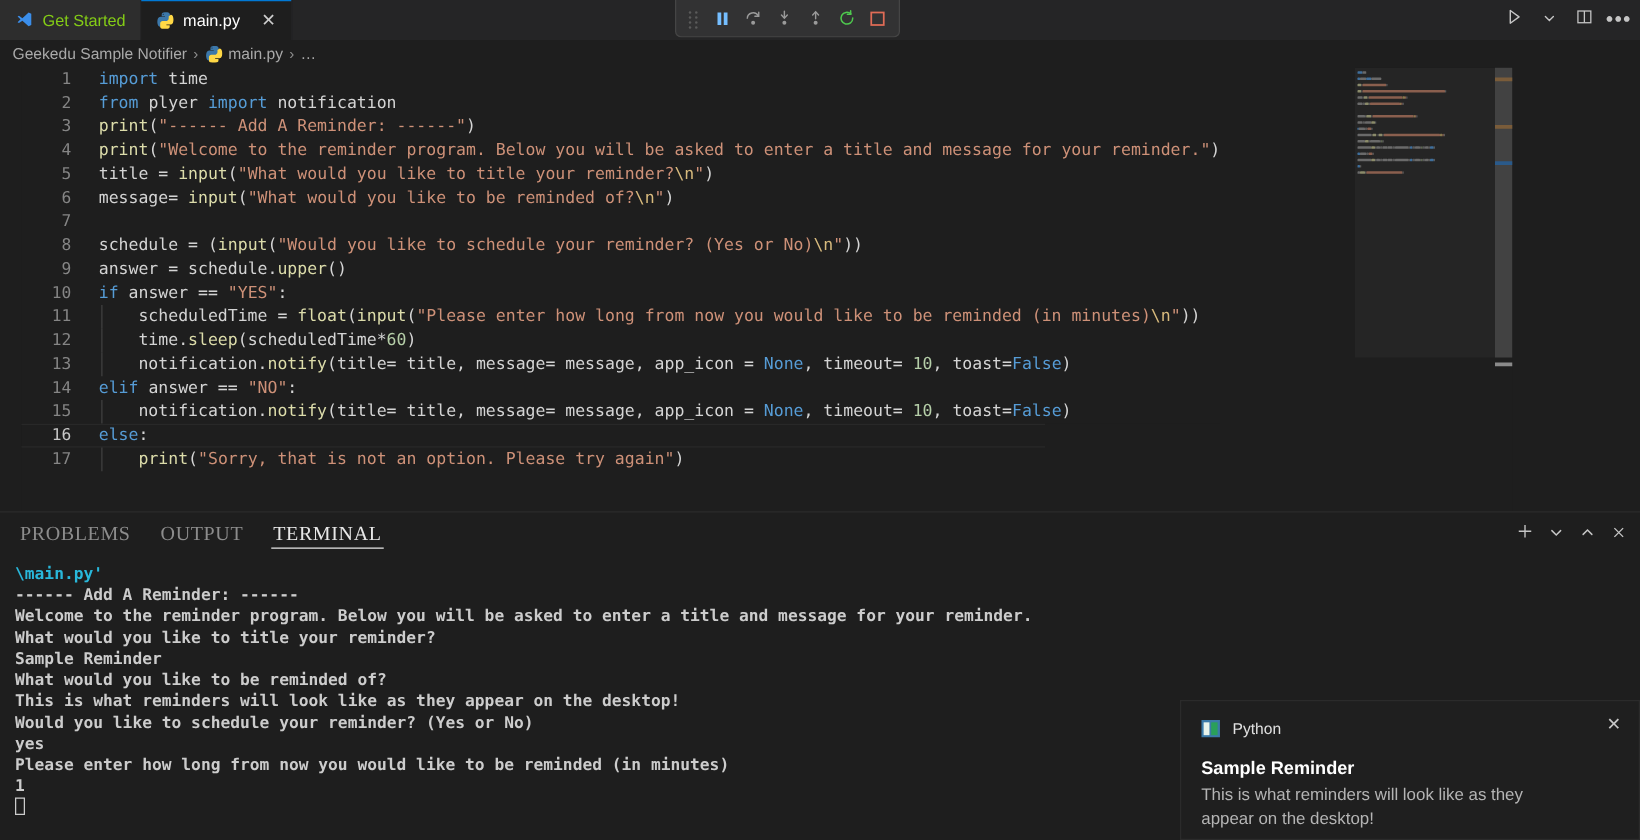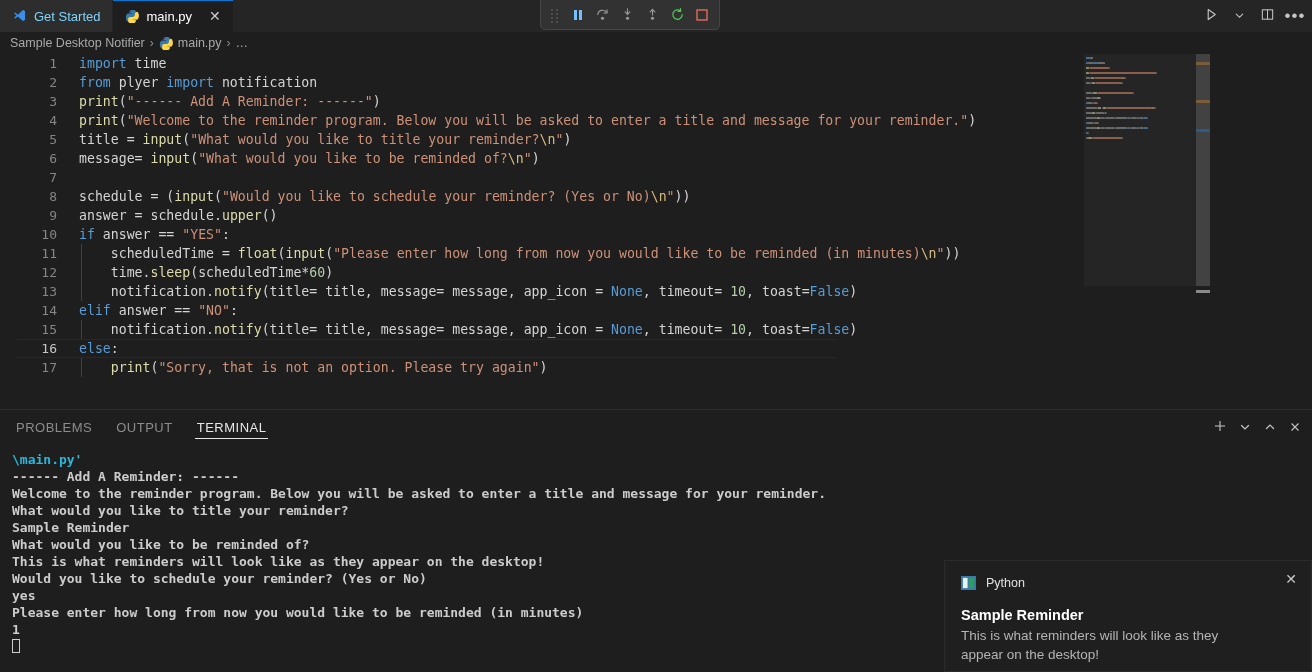--- a/index.html
+++ b/index.html
@@ -14,21 +14,21 @@
 
   
   .tabbar {
     position: absolute; top: 0; left: 0; width: 1312px; height: 32px;
     background: #252526;
     display: flex; align-items: stretch;
   }
   .tab {
     display: flex; align-items: center; gap: 7px;
     padding: 0 12px; height: 32px;
-    font-size: 13px; color: #7dd3fc;
+    font-size: 13px; color: #84cc16;
     background: #2d2d2d;
     border-right: 1px solid #252526;
     position: relative;
     white-space: nowrap;
   }
   .tab.active {
     background: #1e1e1e; color: #ffffff;
   }
   .tab.active::before {
     content: ""; position: absolute; top: 0; left: 0; right: 0; height: 1px;
@@ -149,24 +149,24 @@
   .panel {
     position: absolute; top: 409px; left: 0; width: 1312px; height: 263px;
     background: #1e1e1e;
     border-top: 1px solid #2b2b2b;
   }
   .panel-header {
     position: relative; height: 35px; display: flex; align-items: center;
     padding-left: 14px;
   }
   .ptab {
-    font-size: 13px; letter-spacing: 0.5px; color: #8c8c8c;
+    font-size: 16px; letter-spacing: 0.5px; color: #8c8c8c;
     margin-right: 20px; padding: 0 2px; height: 35px;
     display: flex; align-items: center; position: relative;
-    font-family: Liberation Sans, sans-serif;
+    font-family: Liberation Serif, serif;
   }
   .ptab.active { color: #e7e7e7; }
   .ptab.active::after {
     content:""; position:absolute; left:0; right:0; bottom: 6px; height: 1px; background:#e7e7e7;
   }
   .panel-actions {
     position: absolute; right: 6px; top: 0; height: 35px;
     display: flex; align-items: center; gap: 3px;
   }
   .pabtn { width: 22px; height: 22px; display:flex; align-items:center; justify-content:center; }
@@ -340,21 +340,21 @@
             <path d="M8 3v10"></path>
           </svg>
       </span>
     </div>
     <div class="eabtn">
       <span class="ellipsis">•••</span>
     </div>
   </div>
 
   <div class="breadcrumb">
-    <span>Sample Desktop Notifier</span>
+    <span>Geekedu Sample Notifier</span>
     <span class="bc-sep">›</span>
     <span style="display:flex;align-items:center">
       <svg class="py-logo" viewBox="0 0 16 16">
         <path d="M7.9 1C5.6 1 5 2 5 3.2v1.4h3v.5H4c-1.3 0-2.4.8-2.7 2.3-.4 1.7-.4 2.8 0 4.5.3 1.4 1 2.3 2.3 2.3h1.1v-1.9c0-1.4 1.2-2.7 2.7-2.7h2.9c1.2 0 2.2-1 2.2-2.2V3.2C12.5 2 11.4 1 10.2 1zM6.4 2.3c.3 0 .5.2.5.5s-.2.5-.5.5-.5-.2-.5-.5.2-.5.5-.5z" fill="#3c78aa"></path>
         <path d="M13.6 5.1v1.8c0 1.5-1.3 2.7-2.7 2.7H8c-1.2 0-2.2 1-2.2 2.2v2.9c0 1.2 1 1.9 2.2 2.2 1.4.4 2.7.5 4.3 0 1.1-.3 2.2-1 2.2-2.2v-1.4h-3v-.5h4c1.3 0 1.8-.9 2.2-2.3.5-1.4.5-2.8 0-4.5-.3-1.4-.9-2.3-2.2-2.3z" transform="translate(-2.2,-0.6)" fill="#ffd845"></path>
       </svg>
     </span>
     <span>main.py</span>
     <span class="bc-sep">›</span>
     <span>…</span>

